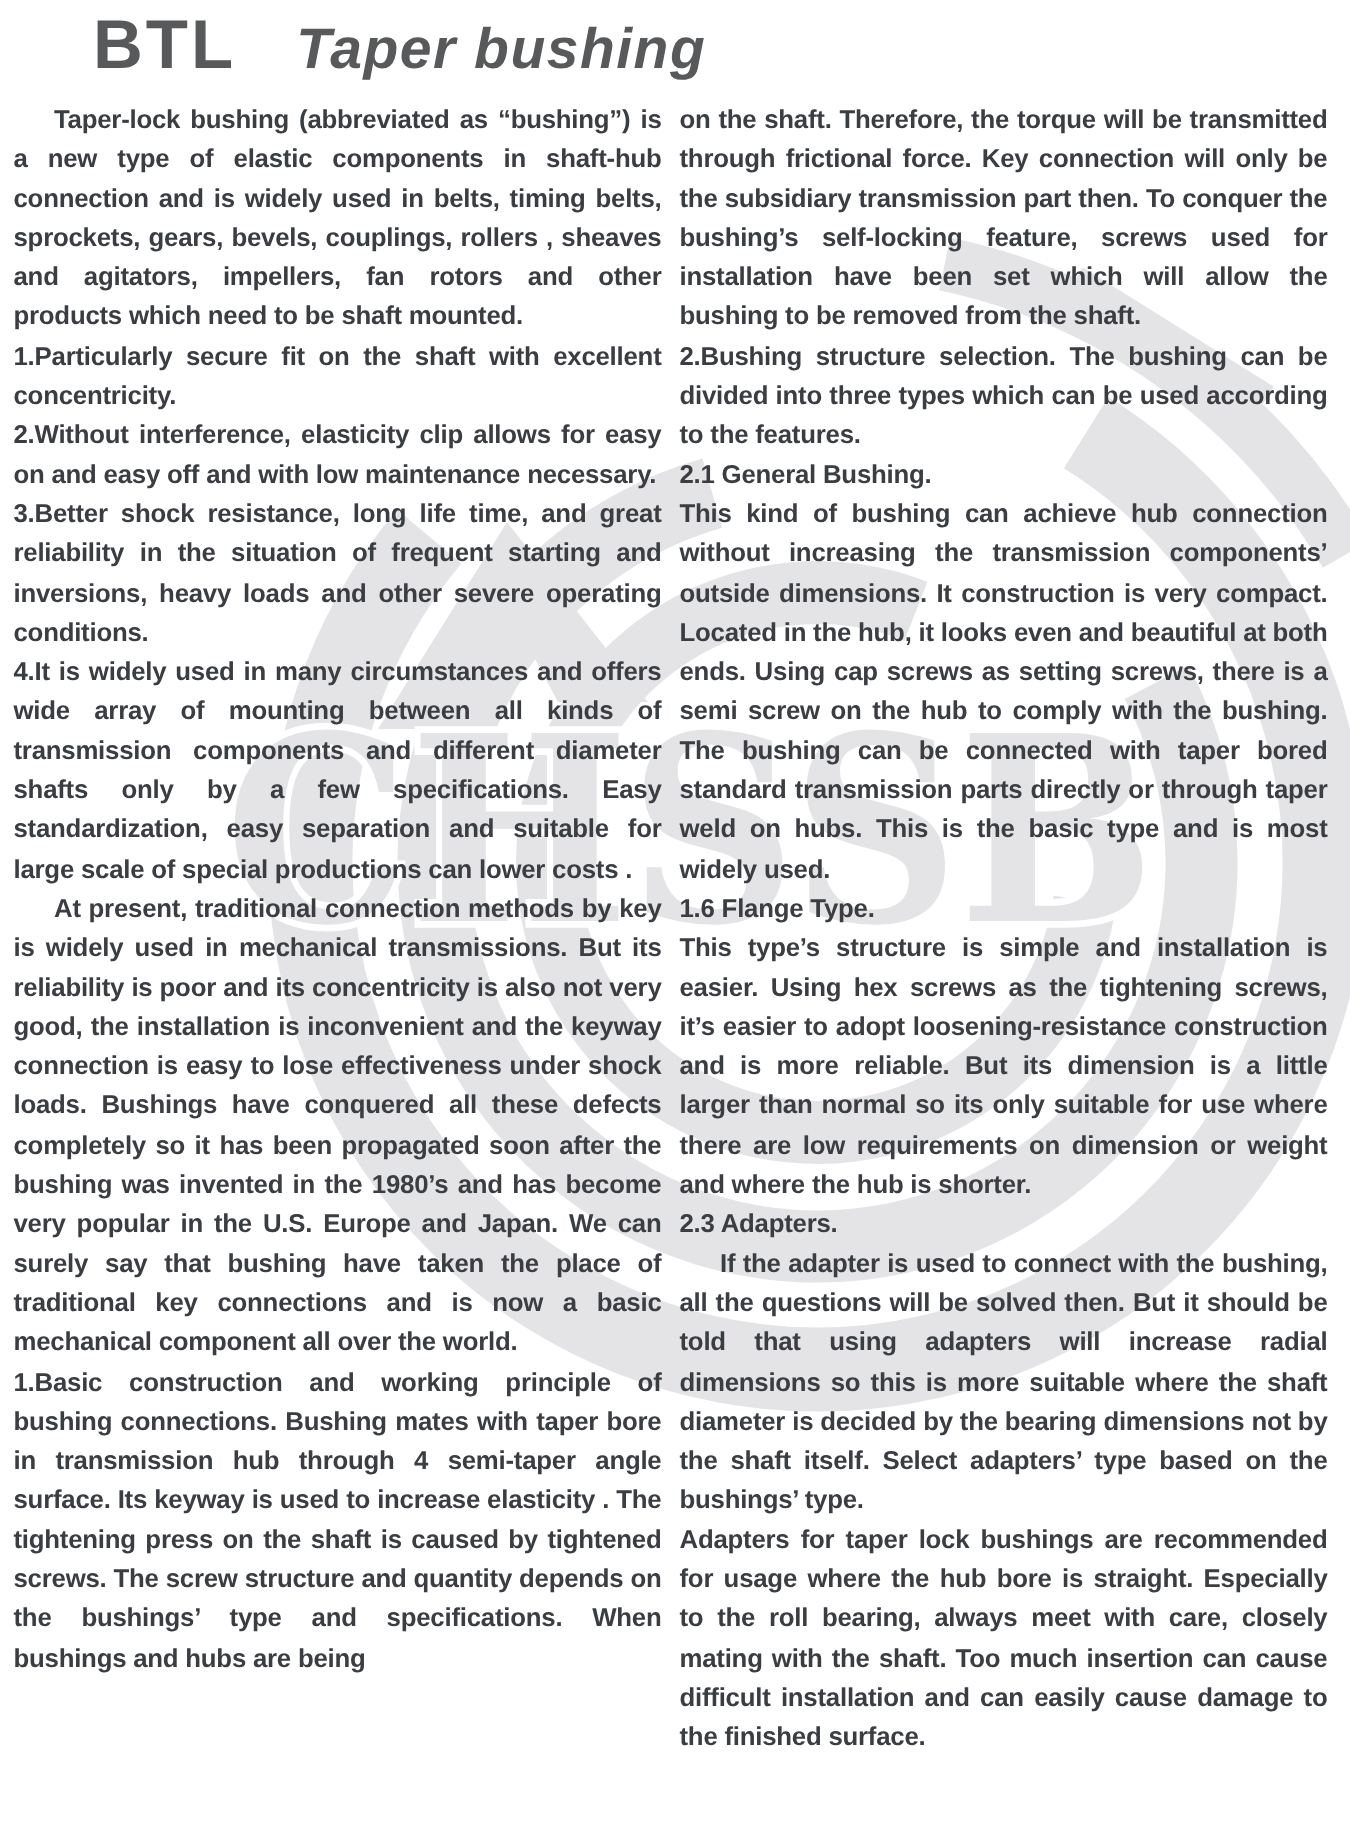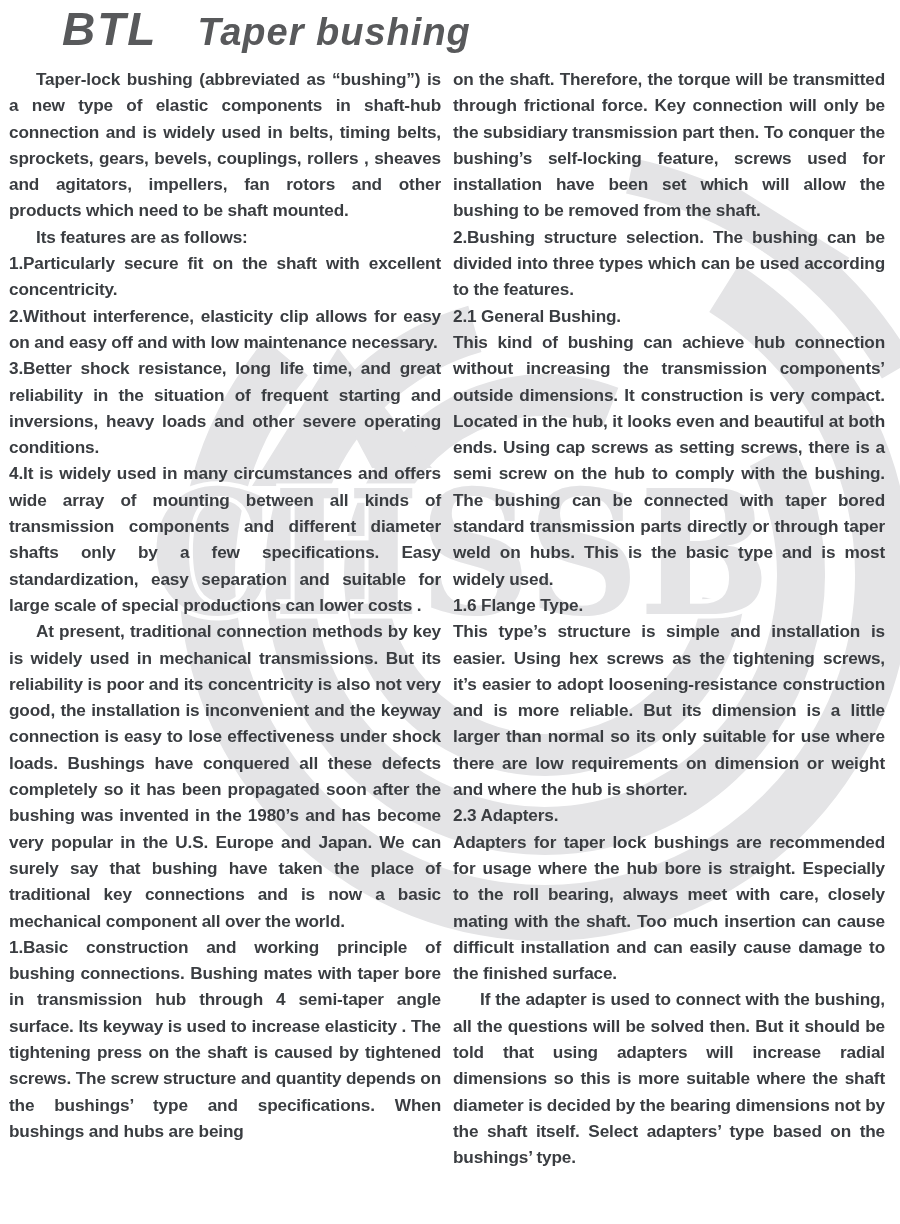--- a/index.html
+++ b/index.html
@@ -24,21 +24,21 @@
   .wm-text{
     fill:var(--wm-color);
     stroke:#ffffff;stroke-width:9px;paint-order:stroke;
     font-family:"DejaVu Serif", serif;
     font-weight:bold;font-size:172px;
   }
 
   
   .doc-header{position:absolute;top:2px;left:62px;z-index:2;white-space:nowrap;}
   .brand{
-    font-style:italic;font-weight:bold;
+    font-weight:bold;
     font-size:46px;letter-spacing:2px;
     color:var(--title-color);
     text-align:center;
   }
   .doc-title{
     font-style:italic;font-weight:bold;
     font-size:38px;letter-spacing:1px;
     color:var(--title-color);
     margin-left:40px;
   }
@@ -81,34 +81,33 @@
     <text class="wm-text" x="150" y="614" textLength="620" lengthAdjust="spacingAndGlyphs">CHSSB</text>
   </svg>
 
   <header class="doc-header">
     <span class="brand">BTL</span><span class="doc-title">Taper bushing</span>
   </header>
 
   <main class="columns">
     <section class="col" id="col-left">
         <p class="para indent">Taper-lock bushing (abbreviated as “bushing”) is a new type of elastic components in shaft-hub connection and is widely used in belts, timing belts, sprockets, gears, bevels, couplings, rollers , sheaves and agitators, impellers, fan rotors and other products which need to be shaft mounted.</p>
-        <p class="para indent">Its features are as follows:</p>
         <p class="para">1.Particularly secure fit on the shaft with excellent concentricity.</p>
         <p class="para">2.Without interference, elasticity clip allows for easy on and easy off and with low maintenance necessary.</p>
         <p class="para">3.Better shock resistance, long life time, and great reliability in the situation of frequent starting and inversions, heavy loads and other severe operating conditions.</p>
         <p class="para">4.It is widely used in many circumstances and offers wide array of mounting between all kinds of transmission components and different diameter shafts only by a few specifications. Easy standardization, easy separation and suitable for large scale of special productions can lower costs .</p>
         <p class="para indent">At present, traditional connection methods by key is widely used in mechanical transmissions. But its reliability is poor and its concentricity is also not very good, the installation is inconvenient and the keyway connection is easy to lose effectiveness under shock loads. Bushings have conquered all these defects completely so it has been propagated soon after the bushing was invented in the 1980’s and has become very popular in the U.S. Europe and Japan. We can surely say that bushing have taken the place of traditional key connections and is now a basic mechanical component all over the world.</p>
         <p class="para">1.Basic construction and working principle of bushing connections. Bushing mates with taper bore in transmission hub through 4 semi-taper angle surface. Its keyway is used to  increase elasticity . The tightening press on the shaft is caused by tightened screws. The screw structure and quantity depends on the bushings’ type and specifications. When bushings and hubs are being</p>
       </section>
     <section class="col" id="col-right">
         <p class="para">on the shaft. Therefore, the torque will be transmitted through frictional force. Key connection will only be the subsidiary transmission part then. To conquer the bushing’s self-locking feature, screws used for installation have been set which will allow the bushing to be removed from the shaft.</p>
         <p class="para">2.Bushing structure selection. The bushing can be divided into three types which can be used according to the features.</p>
         <p class="para">2.1 General Bushing.</p>
         <p class="para">This kind of bushing can achieve hub connection without increasing the transmission components’ outside dimensions. It construction is very compact. Located in the hub, it looks even and beautiful at both ends. Using cap screws as setting screws, there is a semi screw on the hub to comply with the bushing. The bushing can be connected with taper bored standard transmission parts directly or through taper weld on hubs. This is the basic type and is most widely used.</p>
         <p class="para">1.6 Flange Type.</p>
         <p class="para">This type’s structure is simple and installation is easier. Using hex screws as the tightening screws, it’s easier to adopt loosening-resistance construction and is more reliable. But its dimension is a little larger than normal so its only suitable for use where there are low requirements on dimension or weight and where the hub is shorter.</p>
         <p class="para">2.3 Adapters.</p>
+        <p class="para indent">If the adapter is used to connect with the bushing, all the questions will be solved then. But it should be told that using adapters will increase radial dimensions so this is more suitable where the shaft diameter is decided by the bearing dimensions not by the shaft itself. Select adapters’ type based on the bushings’ type.</p>
         <p class="para">Adapters for taper lock bushings are recommended for usage where the hub bore is straight. Especially to the roll bearing, always meet with care, closely mating with the shaft. Too much insertion can cause difficult installation and can easily cause damage to the finished surface.</p>
-        <p class="para indent">If the adapter is used to connect with the bushing, all the questions will be solved then. But it should be told that using adapters will increase radial dimensions so this is more suitable where the shaft diameter is decided by the bearing dimensions not by the shaft itself. Select adapters’ type based on the bushings’ type.</p>
       </section>
   </main>
 
 </div>
 
 </body></html>

